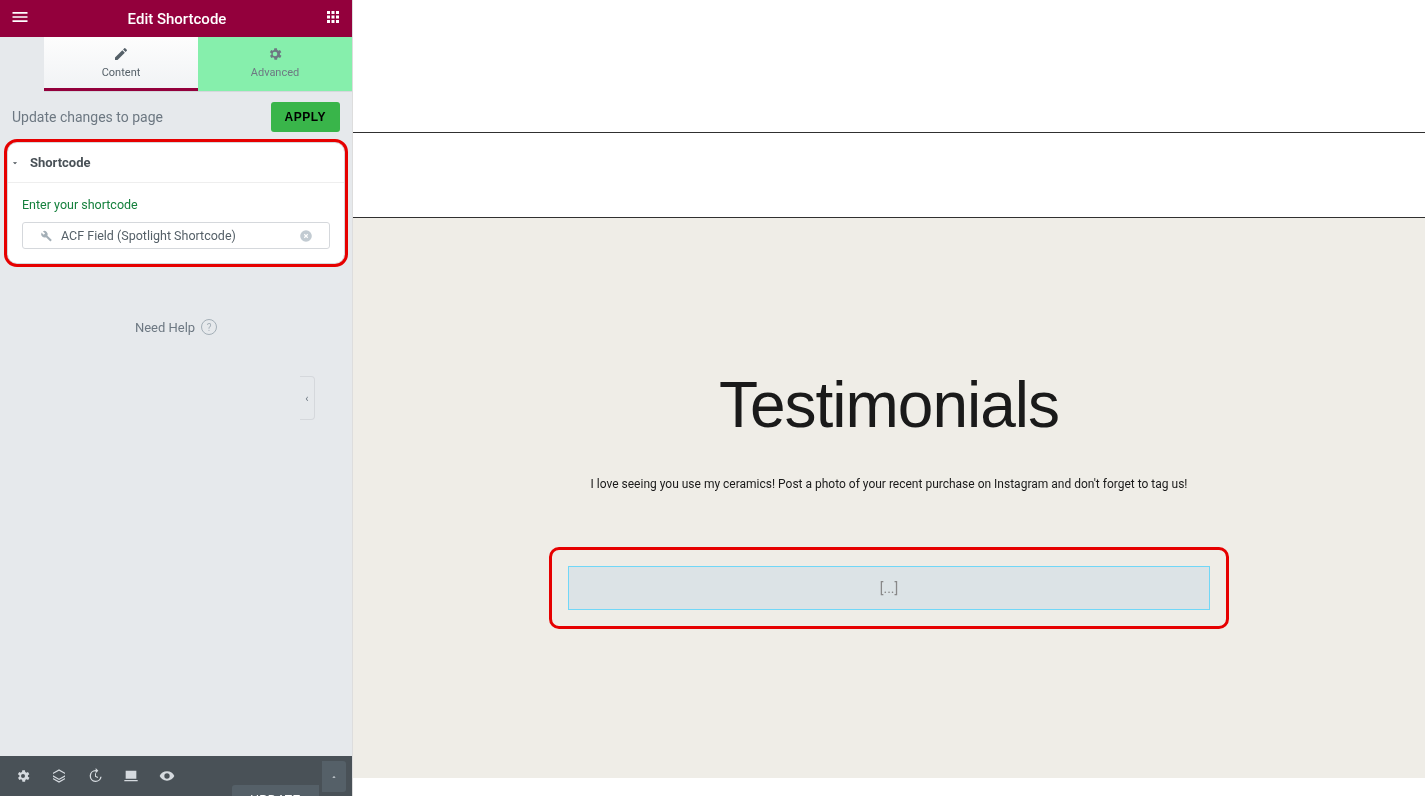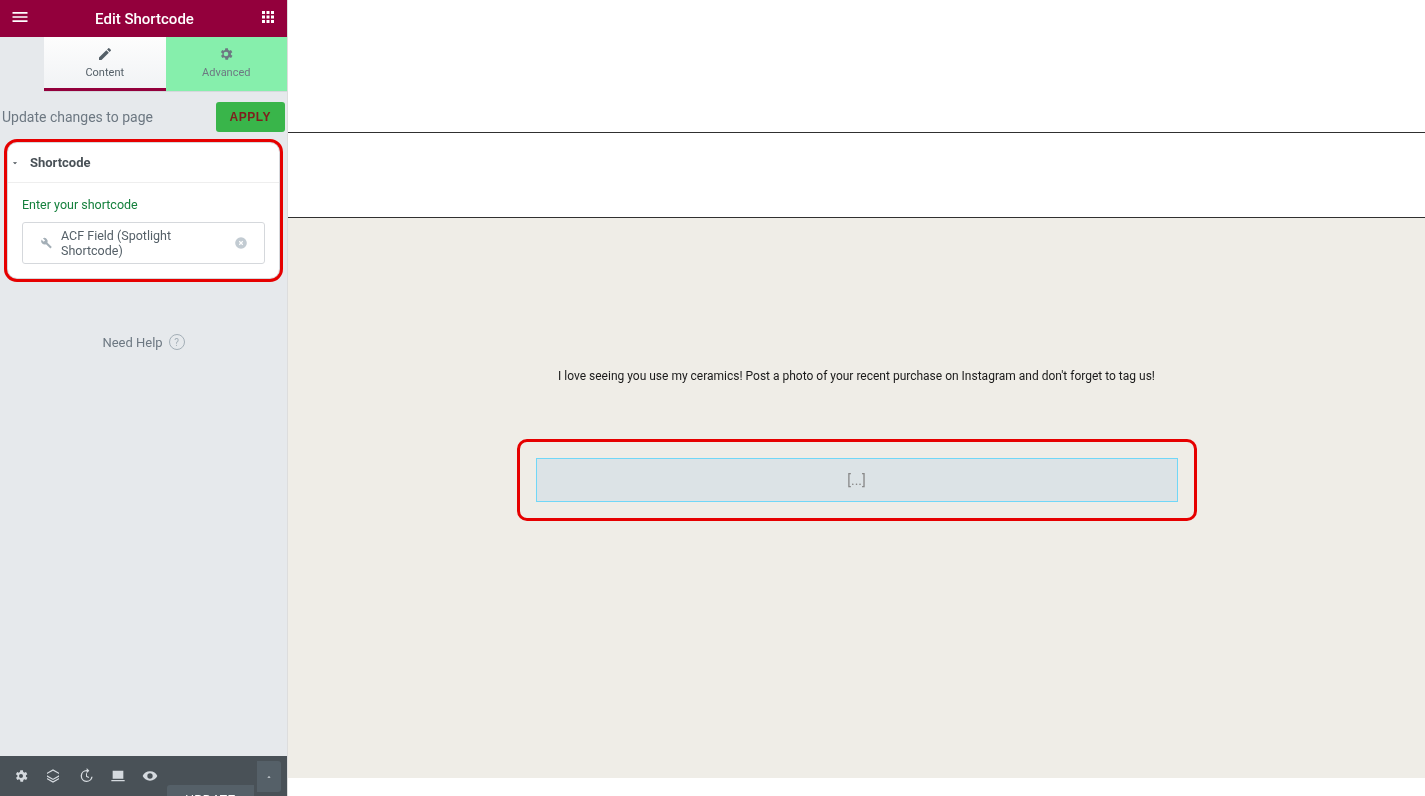--- a/index.html
+++ b/index.html
@@ -1,21 +1,21 @@
 <!DOCTYPE html>
 <html><head>
 <meta charset="utf-8">
 <style>
   * { box-sizing: border-box; margin: 0; padding: 0; }
   html, body { height: 100%; font-family: -apple-system, BlinkMacSystemFont, "Segoe UI", Roboto, Helvetica, Arial, sans-serif; overflow: hidden; }
   body { display: flex; width: 1425px; height: 796px; position: relative; }
 
   
   .sidebar {
-    width: 288px;
+    width: 353px;
     display: flex;
     flex-direction: column;
     background: #E6E9EC;
     border-right: 1px solid #ddd;
     position: relative;
   }
 
   .sidebar-header {
     background: #93003C;
     height: 37px;
@@ -58,28 +58,28 @@
     color: #556068;
   }
   .tab svg { width: 16px; height: 16px; fill: #6D7882; }
   .tab.active svg { fill: #556068; }
 
   
   .update-row {
     display: flex;
     align-items: center;
     justify-content: space-between;
-    padding: 10px 2px;
+    padding: 10px 12px;
     font-size: 14px;
     color: #6D7882;
     background: #E6E9EC;
   }
   .apply-btn {
     background: #39B54A;
-    color: #7f1d1d;
+    color: #000000;
     border: none;
     padding: 8px 14px;
     font-size: 12px;
     font-weight: 700;
     border-radius: 3px;
     letter-spacing: .5px;
     cursor: pointer;
   }
 
   
@@ -349,20 +349,21 @@
         </svg></button>
   </div>
 </aside>
 
 <div class="collapse-toggle">‹</div>
 
 <main class="canvas">
   <div class="spacer-top"></div>
   <div class="spacer-gap"></div>
   <section class="content-section">
+    <h1 class="big-heading">Testimonials</h1>
     <p class="subtext">I love seeing you use my ceramics! Post a photo of your recent purchase on Instagram and don't forget to tag us!</p>
     <div class="widget-highlight-wrap">
       <div class="shortcode-widget">
         <span>[...]</span>
       </div>
     </div>
   </section>
 
 </main>
 

